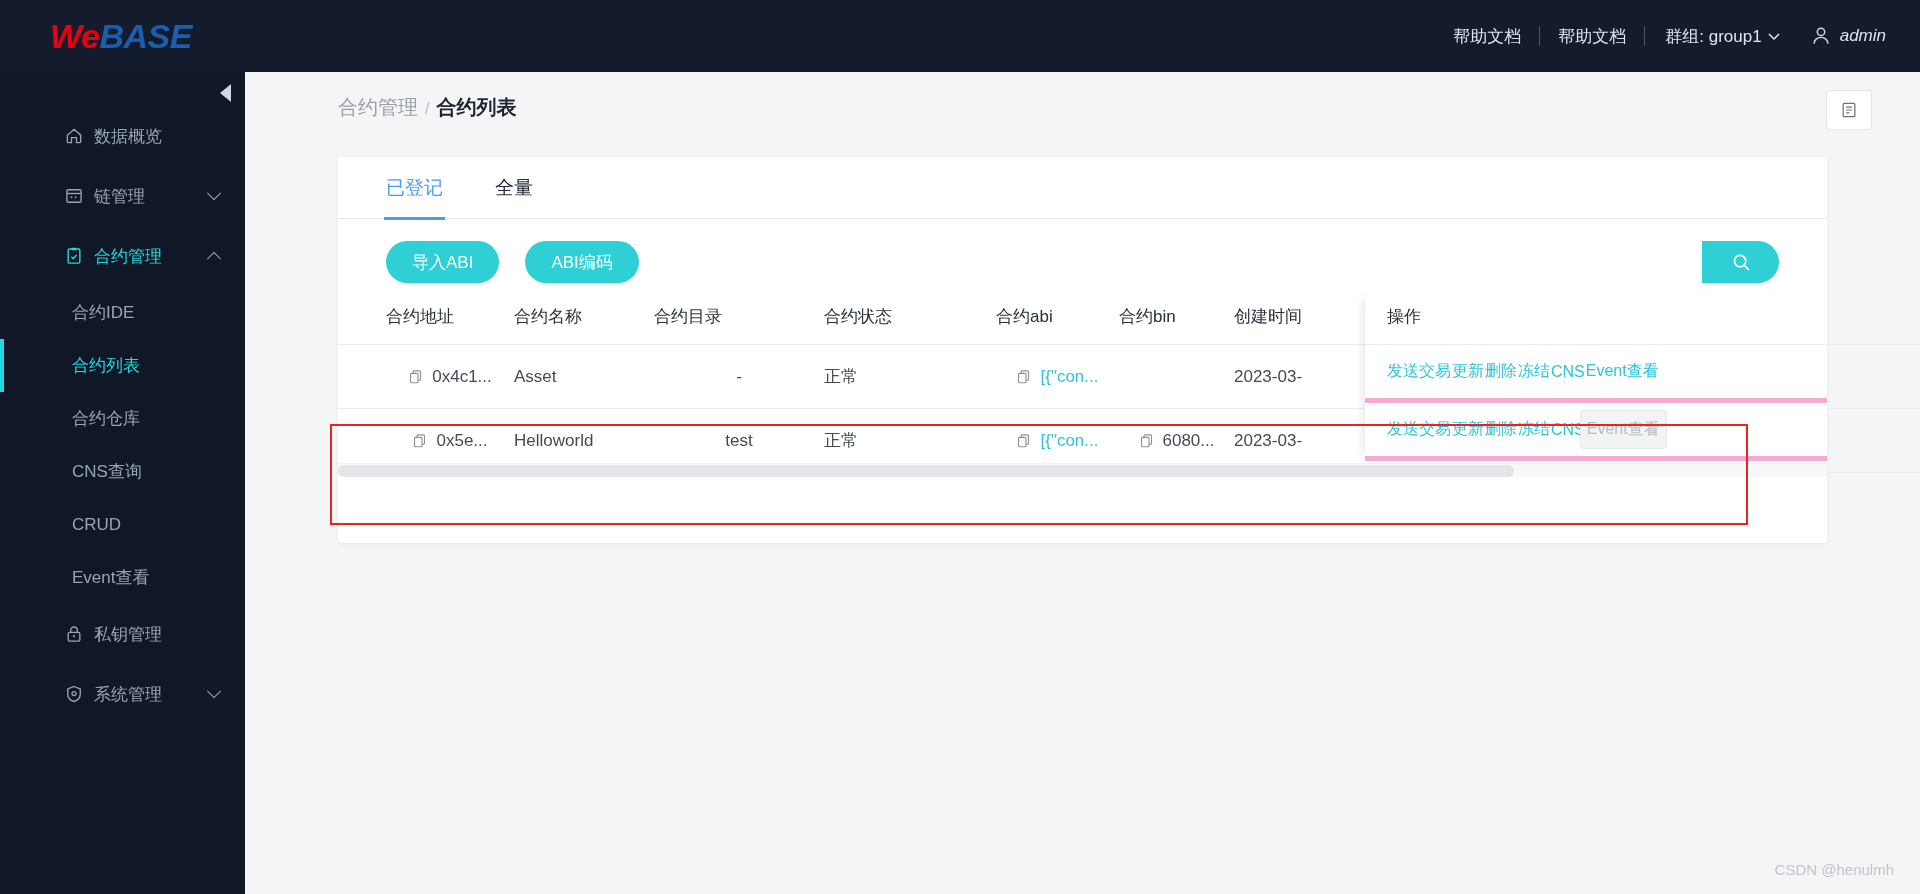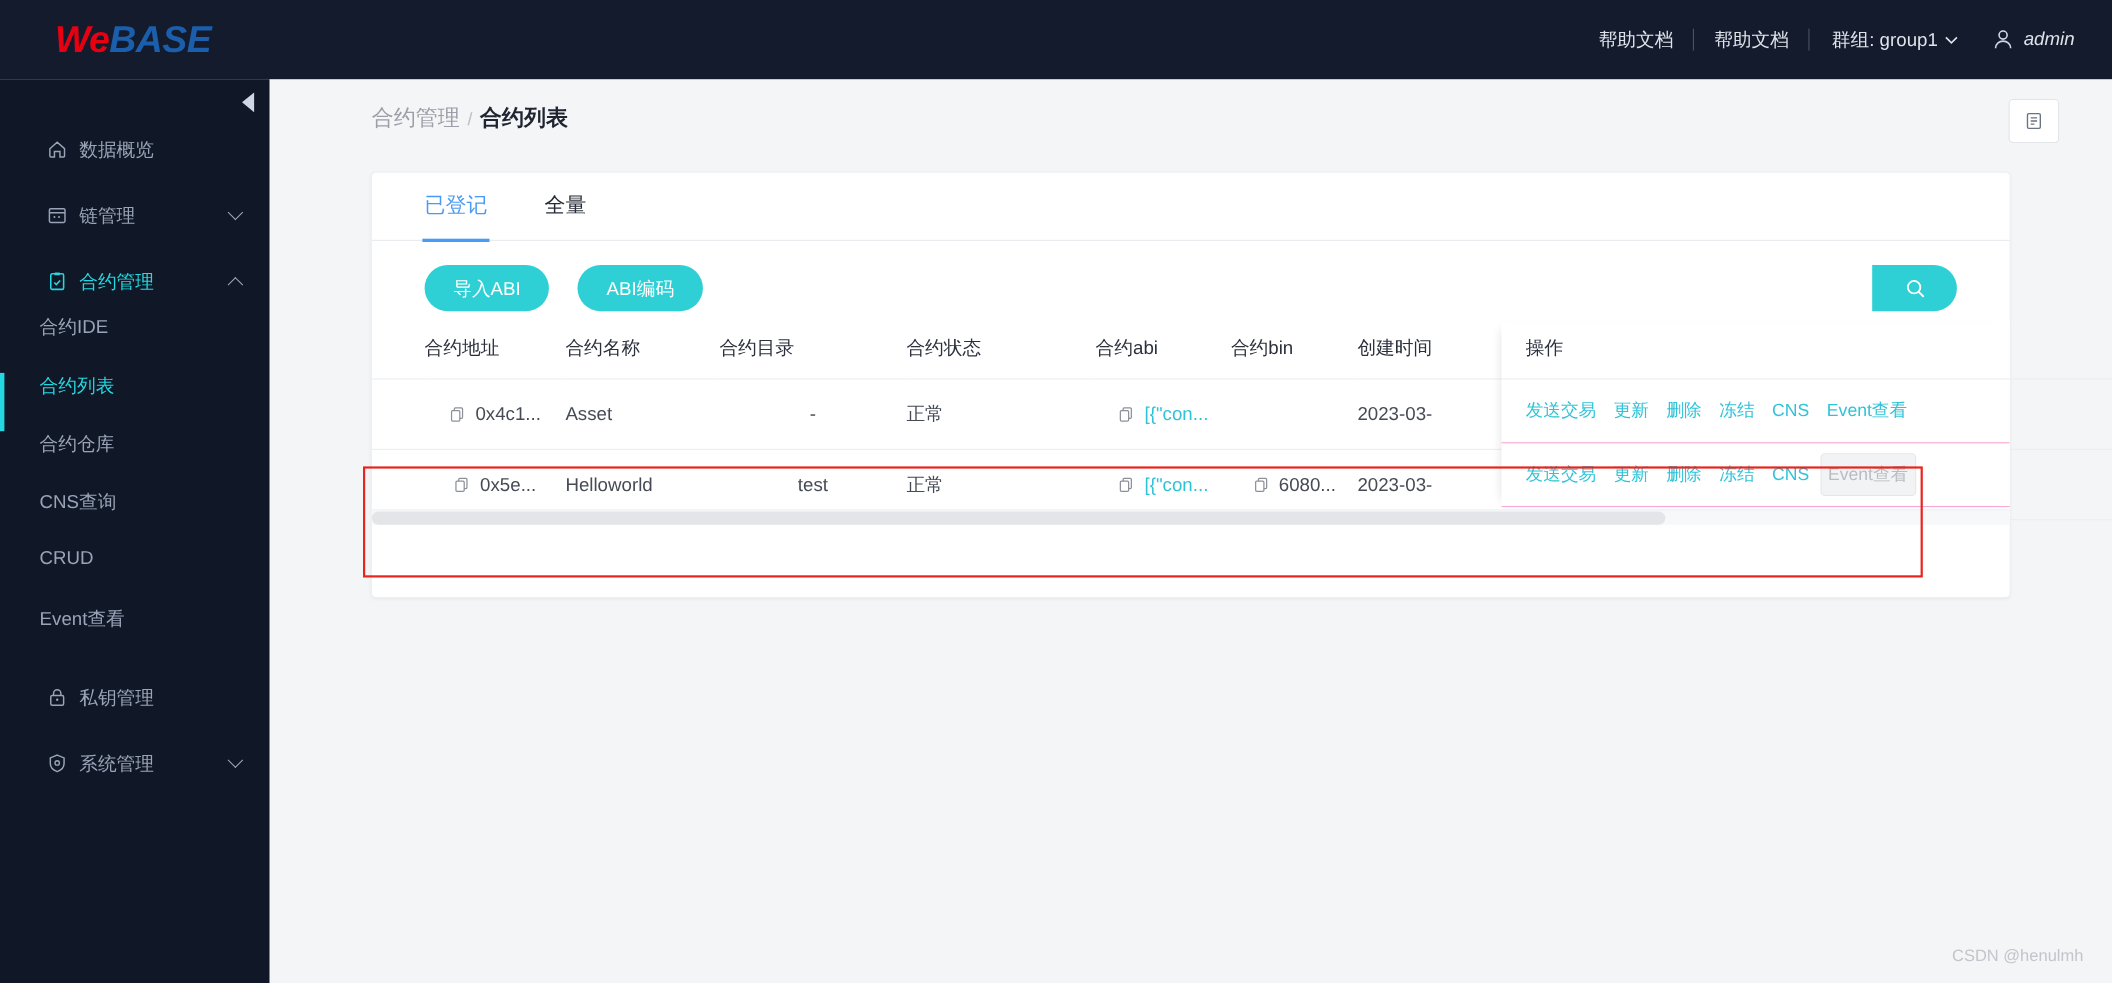--- a/index.html
+++ b/index.html
@@ -40,36 +40,36 @@
     padding-top: 34px;
   }
   .collapse-arrow {
     position: absolute; right: 14px; top: 12px;
     width: 0; height: 0;
     border-top: 9px solid transparent; border-bottom: 9px solid transparent;
     border-right: 11px solid #cfd6e4; cursor: pointer;
   }
   .menu-item {
     display: flex; align-items: center; height: 60px;
-    padding-left: 42px; cursor: pointer; position: relative;
+    padding-left: 64px; cursor: pointer; position: relative;
     color: #9aa4b8;
   }
   .menu-item .mi-icon { width: 30px; display: flex; align-items: center; }
   .menu-item .mi-label { flex: 1; }
   .menu-item .mi-caret {
     width: 10px; height: 10px; margin-right: 26px;
     border-right: 1.6px solid #9aa4b8; border-bottom: 1.6px solid #9aa4b8;
     transform: rotate(45deg) translate(-2px,-2px);
   }
   .menu-item .mi-caret.up { transform: rotate(-135deg) translate(-2px,-2px); }
   .menu-item.active { color: #23d8e0; }
   .menu-item.active .mi-caret { border-color:#9aa4b8; }
   .sub-item {
-    display: flex; height: 53px;
-    padding-left: 36px; cursor: pointer; color: #9aa4b8; position: relative;
+    display: flex; align-items: center; height: 53px;
+    padding-left: 72px; cursor: pointer; color: #9aa4b8; position: relative;
   }
   .sub-item.current { color: #23d8e0; }
   .sub-item.current::before {
     content: ""; position: absolute; left: 0; top: 0; bottom: 0;
     width: 4px; background: #23d8e0;
   }
   .icon-svg { width: 20px; height: 20px; display: block; }
 
   
   .content {
@@ -152,23 +152,23 @@
   .fixed-col {
     position: absolute; right: 0; top: 0; width: 462px;
     background: #fff; z-index: 5;
     box-shadow: -6px 0 10px -6px rgba(0,0,0,0.14);
   }
   .fixed-col .fc-head {
     font-size: 17px; color: #2b303c; padding: 12px 0 16px 22px;
     border-bottom: 1px solid #ebedf0;
   }
   .fixed-col .fc-row {
-    display: flex; align-items: center; gap: 16px;
+    display: flex; align-items: center; gap: 1px;
     height: 58px; padding-left: 22px; font-size: 16px;
-    border-bottom: 1px solid #f9a8d4;
+    border-bottom: 5px solid #f9a8d4;
   }
   .fc-row .act { color: #2fc3d8; cursor: pointer; white-space: nowrap; }
   .fc-row .act.hovered {
     color: #b9bcc2; background: #f2f3f5; border: 1px solid #e4e6ea;
     border-radius: 4px; padding: 8px 6px; margin: 0 -6px;
   }
 
   .hscroll {
     position: absolute; left: 0; right: 0; bottom: -4px; height: 14px;
     background: #f7f8fa; border-top: 1px solid #f0f1f3;

